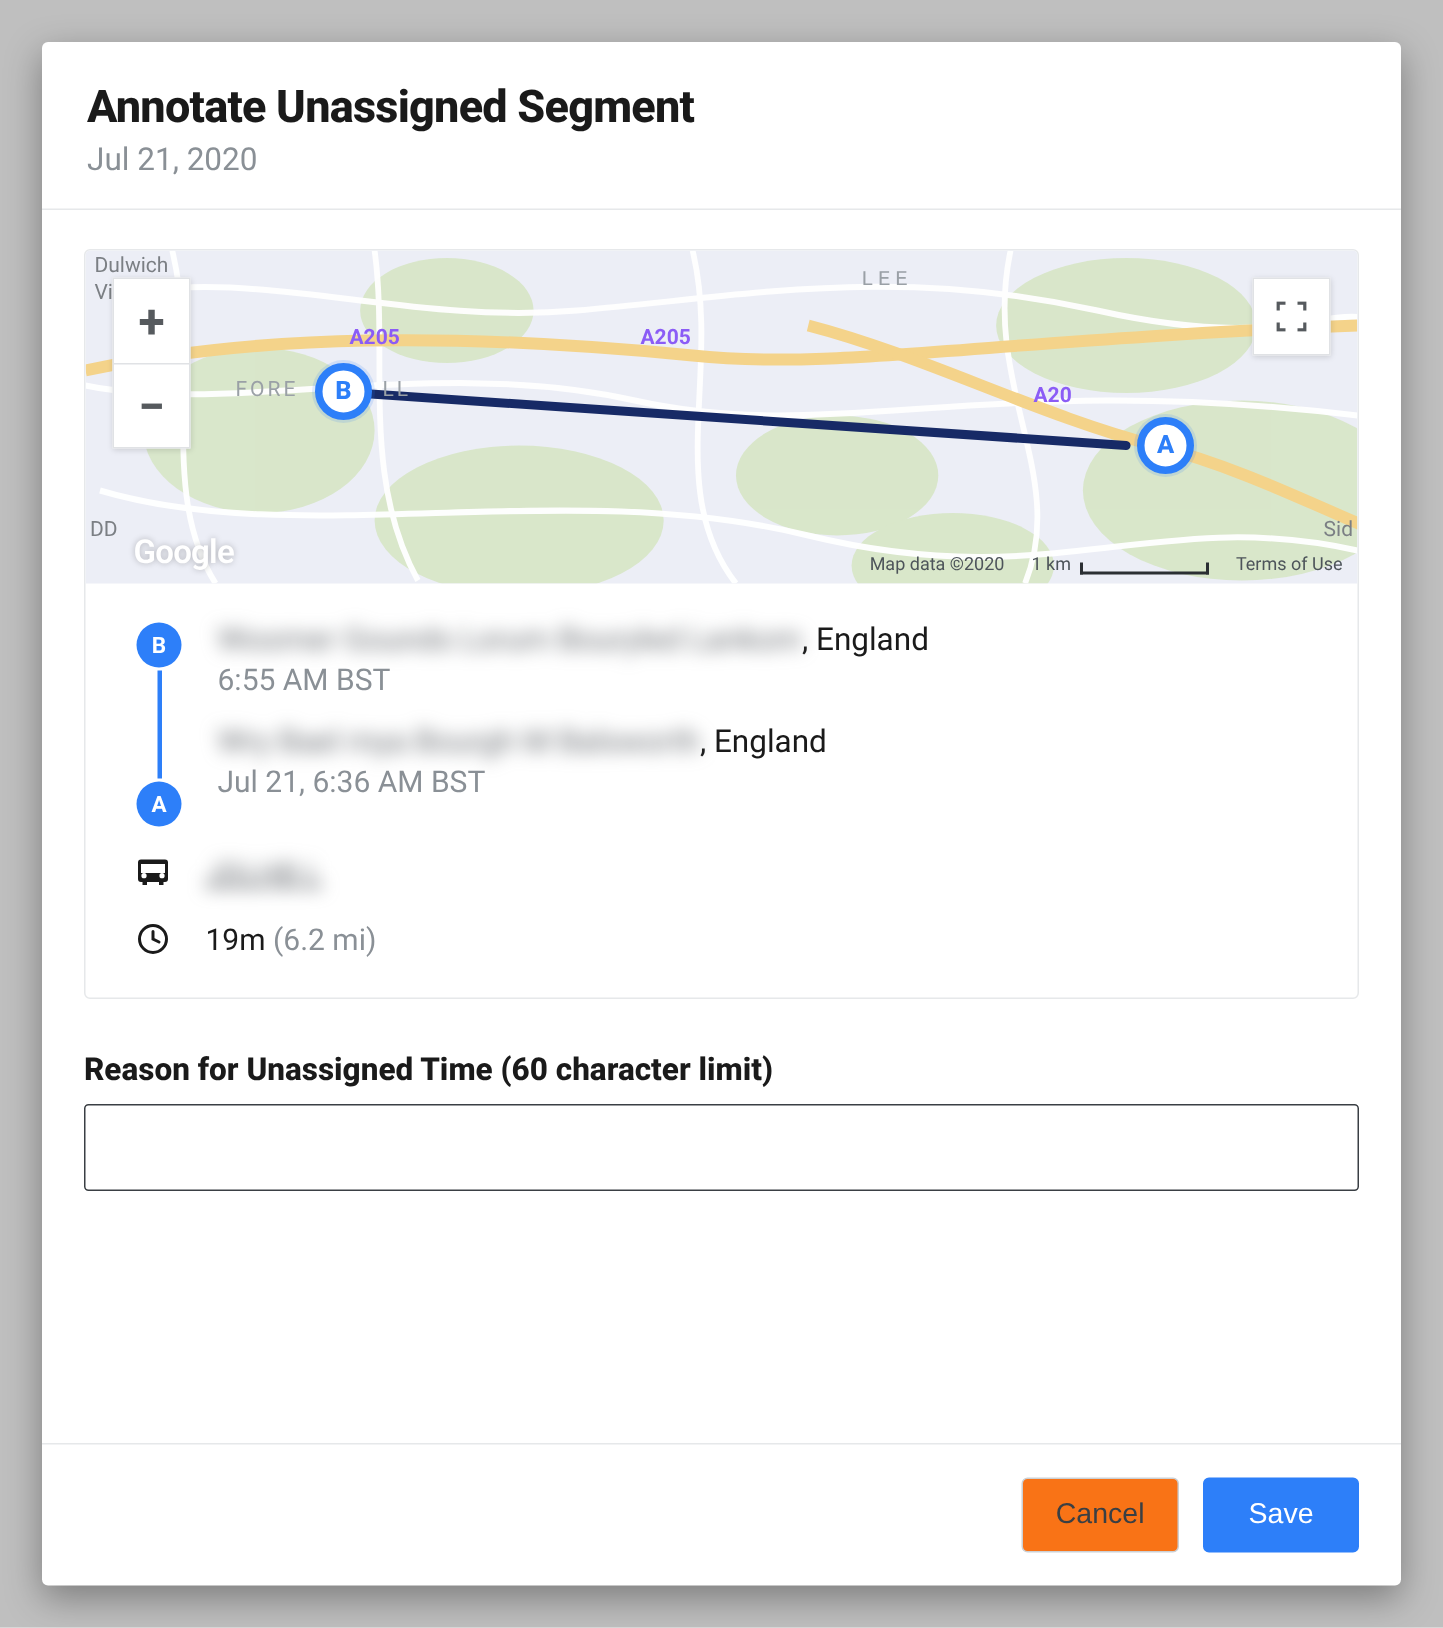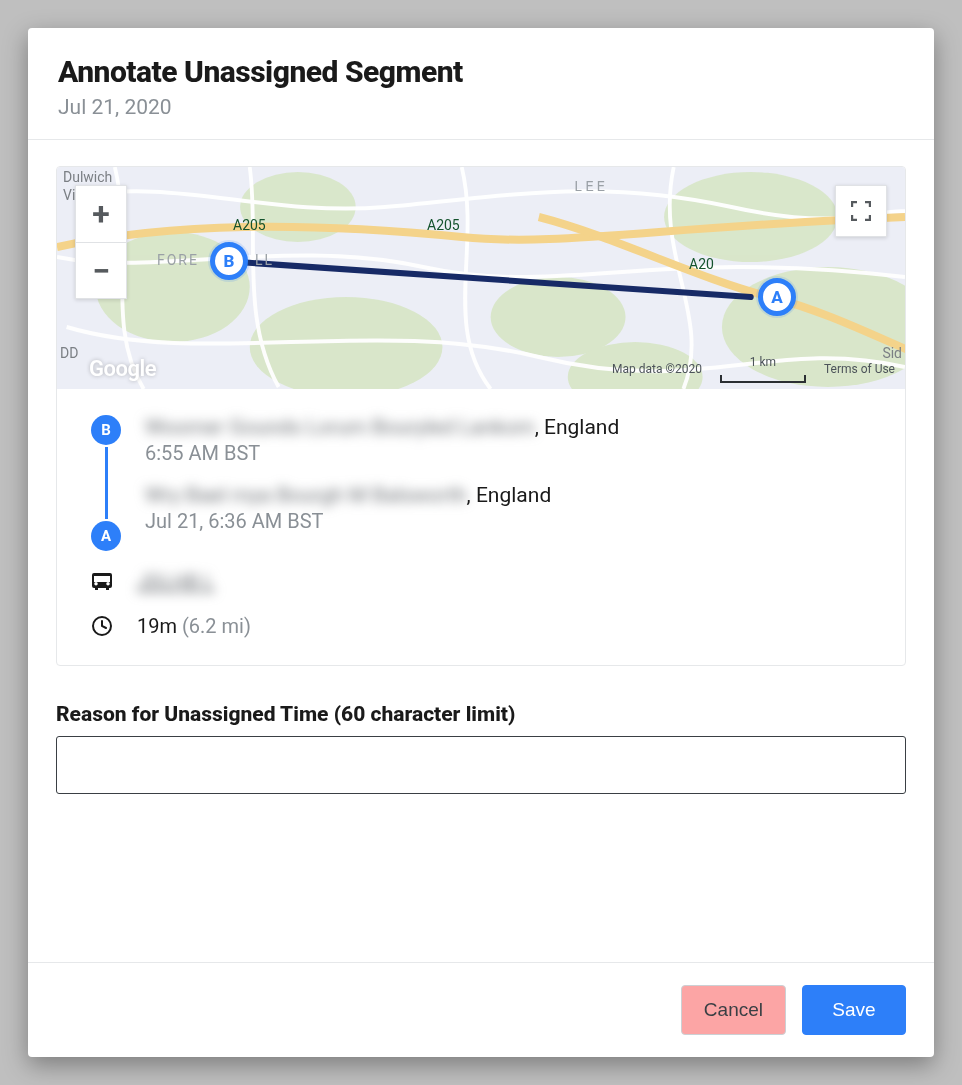--- a/index.html
+++ b/index.html
@@ -63,41 +63,41 @@
     width: 100%; height: 100%;
   }
   .map-label {
     position: absolute;
     font-size: 14px;
     color: #9aa0a6;
     pointer-events: none;
     white-space: nowrap;
   }
   .map-label.dark { color: #7b7f84; }
-  .map-label.road { color: #14532d; font-weight: 400; }
+  .map-label.road { color: #8b5cf6; font-weight: 700; }
   .map-logo {
     position: absolute;
     left: 32px; bottom: 8px;
     font-size: 22px;
     font-weight: 600;
     color: #fff;
     text-shadow: 0 0 4px rgba(0,0,0,0.25);
     letter-spacing: -0.5px;
   }
   .map-attr {
     position: absolute;
     right: 10px; bottom: 6px;
     font-size: 12px;
     color: #4d545a;
     display: flex;
     align-items: center;
     gap: 18px;
   }
   .map-scale {
-    display: flex; align-items: center; gap: 6px; flex-direction: column;
+    display: flex; align-items: flex-end; gap: 6px;
   }
   .map-scale-bar {
     width: 86px; height: 8px;
     border: 2px solid #2b2f33;
     border-top: none;
   }
   .map-ctrl {
     position: absolute;
     background: #fff;
     border: 1px solid #e0e2e5;
@@ -220,21 +220,21 @@
   }
   .footer-btn {
     min-width: 104px;
     height: 50px;
     padding: 0 22px;
     font-size: 19px;
     border-radius: 4px;
     cursor: pointer;
   }
   .btn-cancel {
-    background: #fca5a5;
+    background: #f97316;
     color: #3a3f44;
     border: 1px solid #ccd0d4;
     margin-left: 48px;
   }
   .btn-save {
     background: #2d7ff9;
     color: #fff;
     border: 1px solid #2d7ff9;
   }
 </style>

